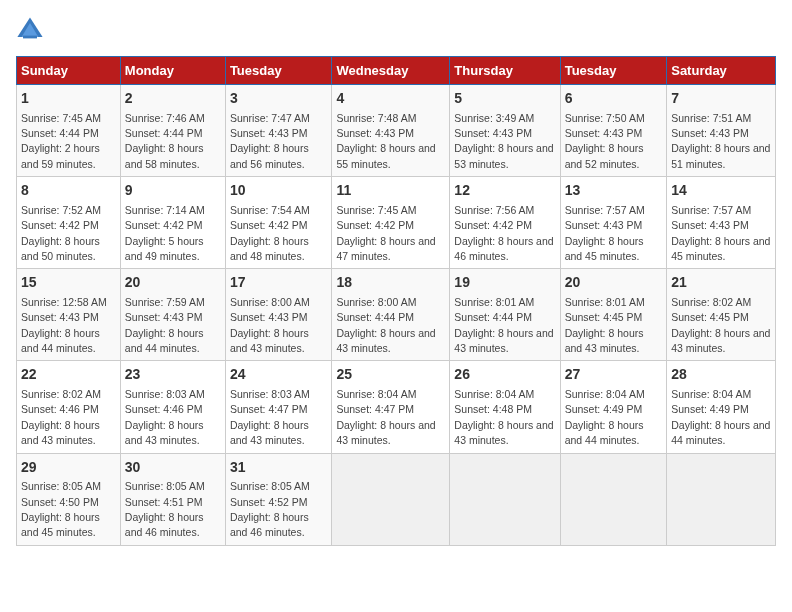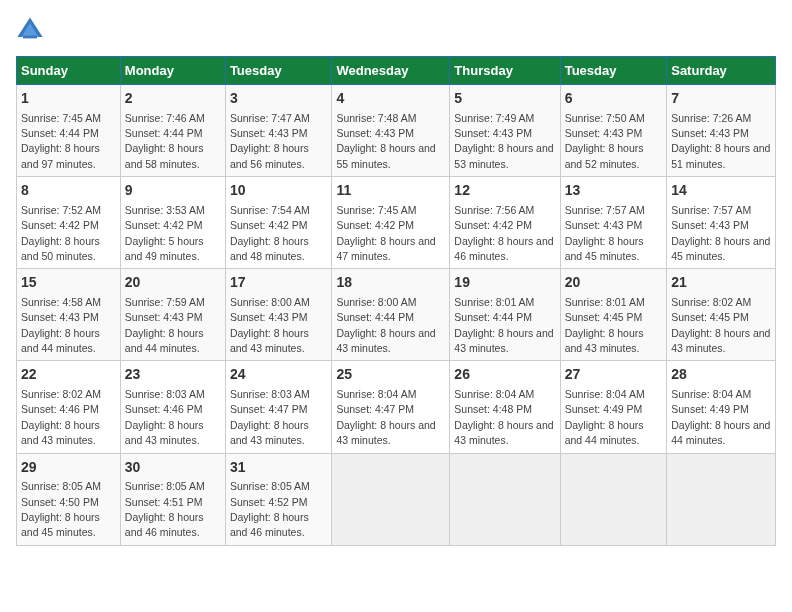--- a/index.html
+++ b/index.html
@@ -49,21 +49,21 @@
     .subtitle {
       font-size: 16px;
       color: #555;
     }
     table {
       width: 100%;
       border-collapse: collapse;
       font-size: 11px;
     }
     thead tr th {
-      background-color: #15803d;
+      background-color: #b91c1c;
       color: #fff;
       font-size: 13px;
       font-weight: bold;
       padding: 6px 4px;
       text-align: left;
       border: 1px solid #2a6aaf;
     }
     tbody tr td {
       border: 1px solid #ccc;
       padding: 4px 4px;
@@ -123,21 +123,21 @@
         <th>Tuesday</th>
         <th>Saturday</th>
       </tr>
   </thead>
   <tbody id="calendar-body">
   <tr>
         <td>
         <span class="day-num">1</span>
         <span class="cell-text">Sunrise: 7:45 AM</span><br>
         <span class="cell-text">Sunset: 4:44 PM</span><br>
-        <span class="cell-text">Daylight: 8 hours and 97 minutes.</span>
+        <span class="cell-text">Daylight: 2 hours and 59 minutes.</span>
       </td>
         <td>
         <span class="day-num">2</span>
         <span class="cell-text">Sunrise: 7:46 AM</span><br>
         <span class="cell-text">Sunset: 4:44 PM</span><br>
         <span class="cell-text">Daylight: 8 hours and 58 minutes.</span>
       </td>
         <td>
         <span class="day-num">3</span>
         <span class="cell-text">Sunrise: 7:47 AM</span><br>
@@ -145,47 +145,47 @@
         <span class="cell-text">Daylight: 8 hours and 56 minutes.</span>
       </td>
         <td>
         <span class="day-num">4</span>
         <span class="cell-text">Sunrise: 7:48 AM</span><br>
         <span class="cell-text">Sunset: 4:43 PM</span><br>
         <span class="cell-text">Daylight: 8 hours and 55 minutes.</span>
       </td>
         <td>
         <span class="day-num">5</span>
-        <span class="cell-text">Sunrise: 7:49 AM</span><br>
+        <span class="cell-text">Sunrise: 3:49 AM</span><br>
         <span class="cell-text">Sunset: 4:43 PM</span><br>
         <span class="cell-text">Daylight: 8 hours and 53 minutes.</span>
       </td>
         <td>
         <span class="day-num">6</span>
         <span class="cell-text">Sunrise: 7:50 AM</span><br>
         <span class="cell-text">Sunset: 4:43 PM</span><br>
         <span class="cell-text">Daylight: 8 hours and 52 minutes.</span>
       </td>
         <td>
         <span class="day-num">7</span>
-        <span class="cell-text">Sunrise: 7:26 AM</span><br>
+        <span class="cell-text">Sunrise: 7:51 AM</span><br>
         <span class="cell-text">Sunset: 4:43 PM</span><br>
         <span class="cell-text">Daylight: 8 hours and 51 minutes.</span>
       </td>
       </tr>
       <tr>
         <td>
         <span class="day-num">8</span>
         <span class="cell-text">Sunrise: 7:52 AM</span><br>
         <span class="cell-text">Sunset: 4:42 PM</span><br>
         <span class="cell-text">Daylight: 8 hours and 50 minutes.</span>
       </td>
         <td>
         <span class="day-num">9</span>
-        <span class="cell-text">Sunrise: 3:53 AM</span><br>
+        <span class="cell-text">Sunrise: 7:14 AM</span><br>
         <span class="cell-text">Sunset: 4:42 PM</span><br>
         <span class="cell-text">Daylight: 5 hours and 49 minutes.</span>
       </td>
         <td>
         <span class="day-num">10</span>
         <span class="cell-text">Sunrise: 7:54 AM</span><br>
         <span class="cell-text">Sunset: 4:42 PM</span><br>
         <span class="cell-text">Daylight: 8 hours and 48 minutes.</span>
       </td>
         <td>
@@ -209,21 +209,21 @@
         <td>
         <span class="day-num">14</span>
         <span class="cell-text">Sunrise: 7:57 AM</span><br>
         <span class="cell-text">Sunset: 4:43 PM</span><br>
         <span class="cell-text">Daylight: 8 hours and 45 minutes.</span>
       </td>
       </tr>
       <tr>
         <td>
         <span class="day-num">15</span>
-        <span class="cell-text">Sunrise: 4:58 AM</span><br>
+        <span class="cell-text">Sunrise: 12:58 AM</span><br>
         <span class="cell-text">Sunset: 4:43 PM</span><br>
         <span class="cell-text">Daylight: 8 hours and 44 minutes.</span>
       </td>
         <td>
         <span class="day-num">20</span>
         <span class="cell-text">Sunrise: 7:59 AM</span><br>
         <span class="cell-text">Sunset: 4:43 PM</span><br>
         <span class="cell-text">Daylight: 8 hours and 44 minutes.</span>
       </td>
         <td>

